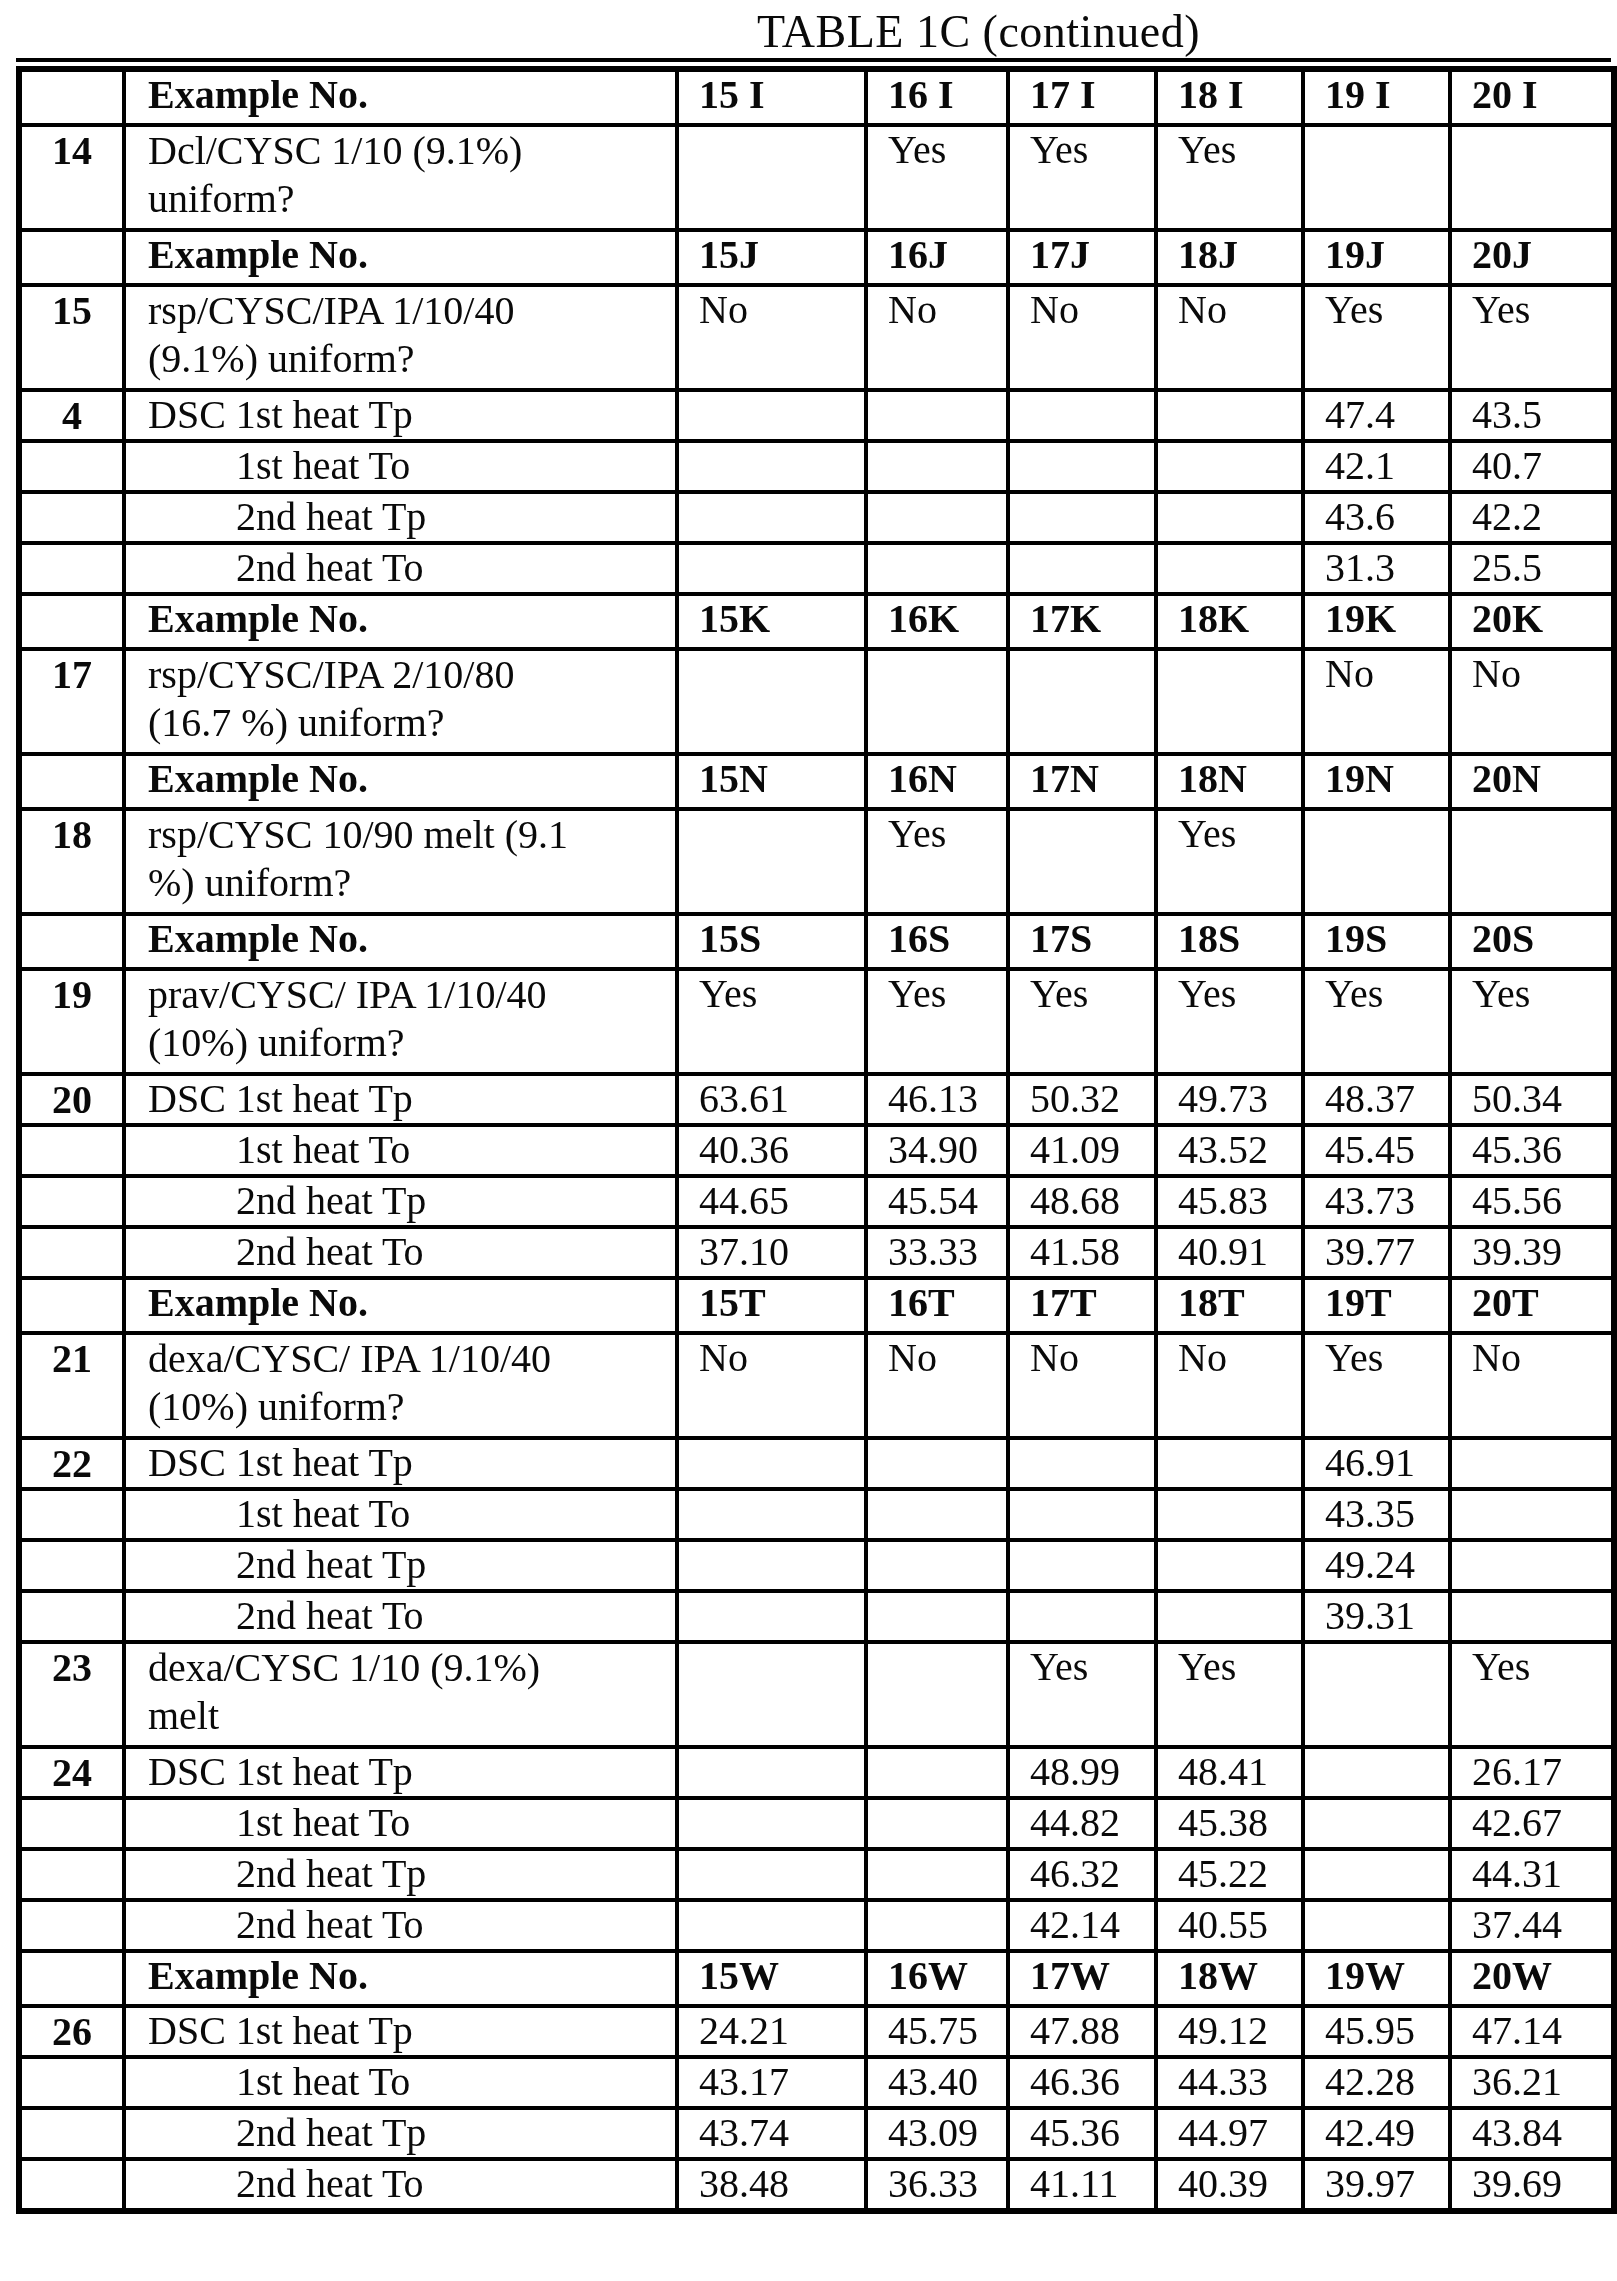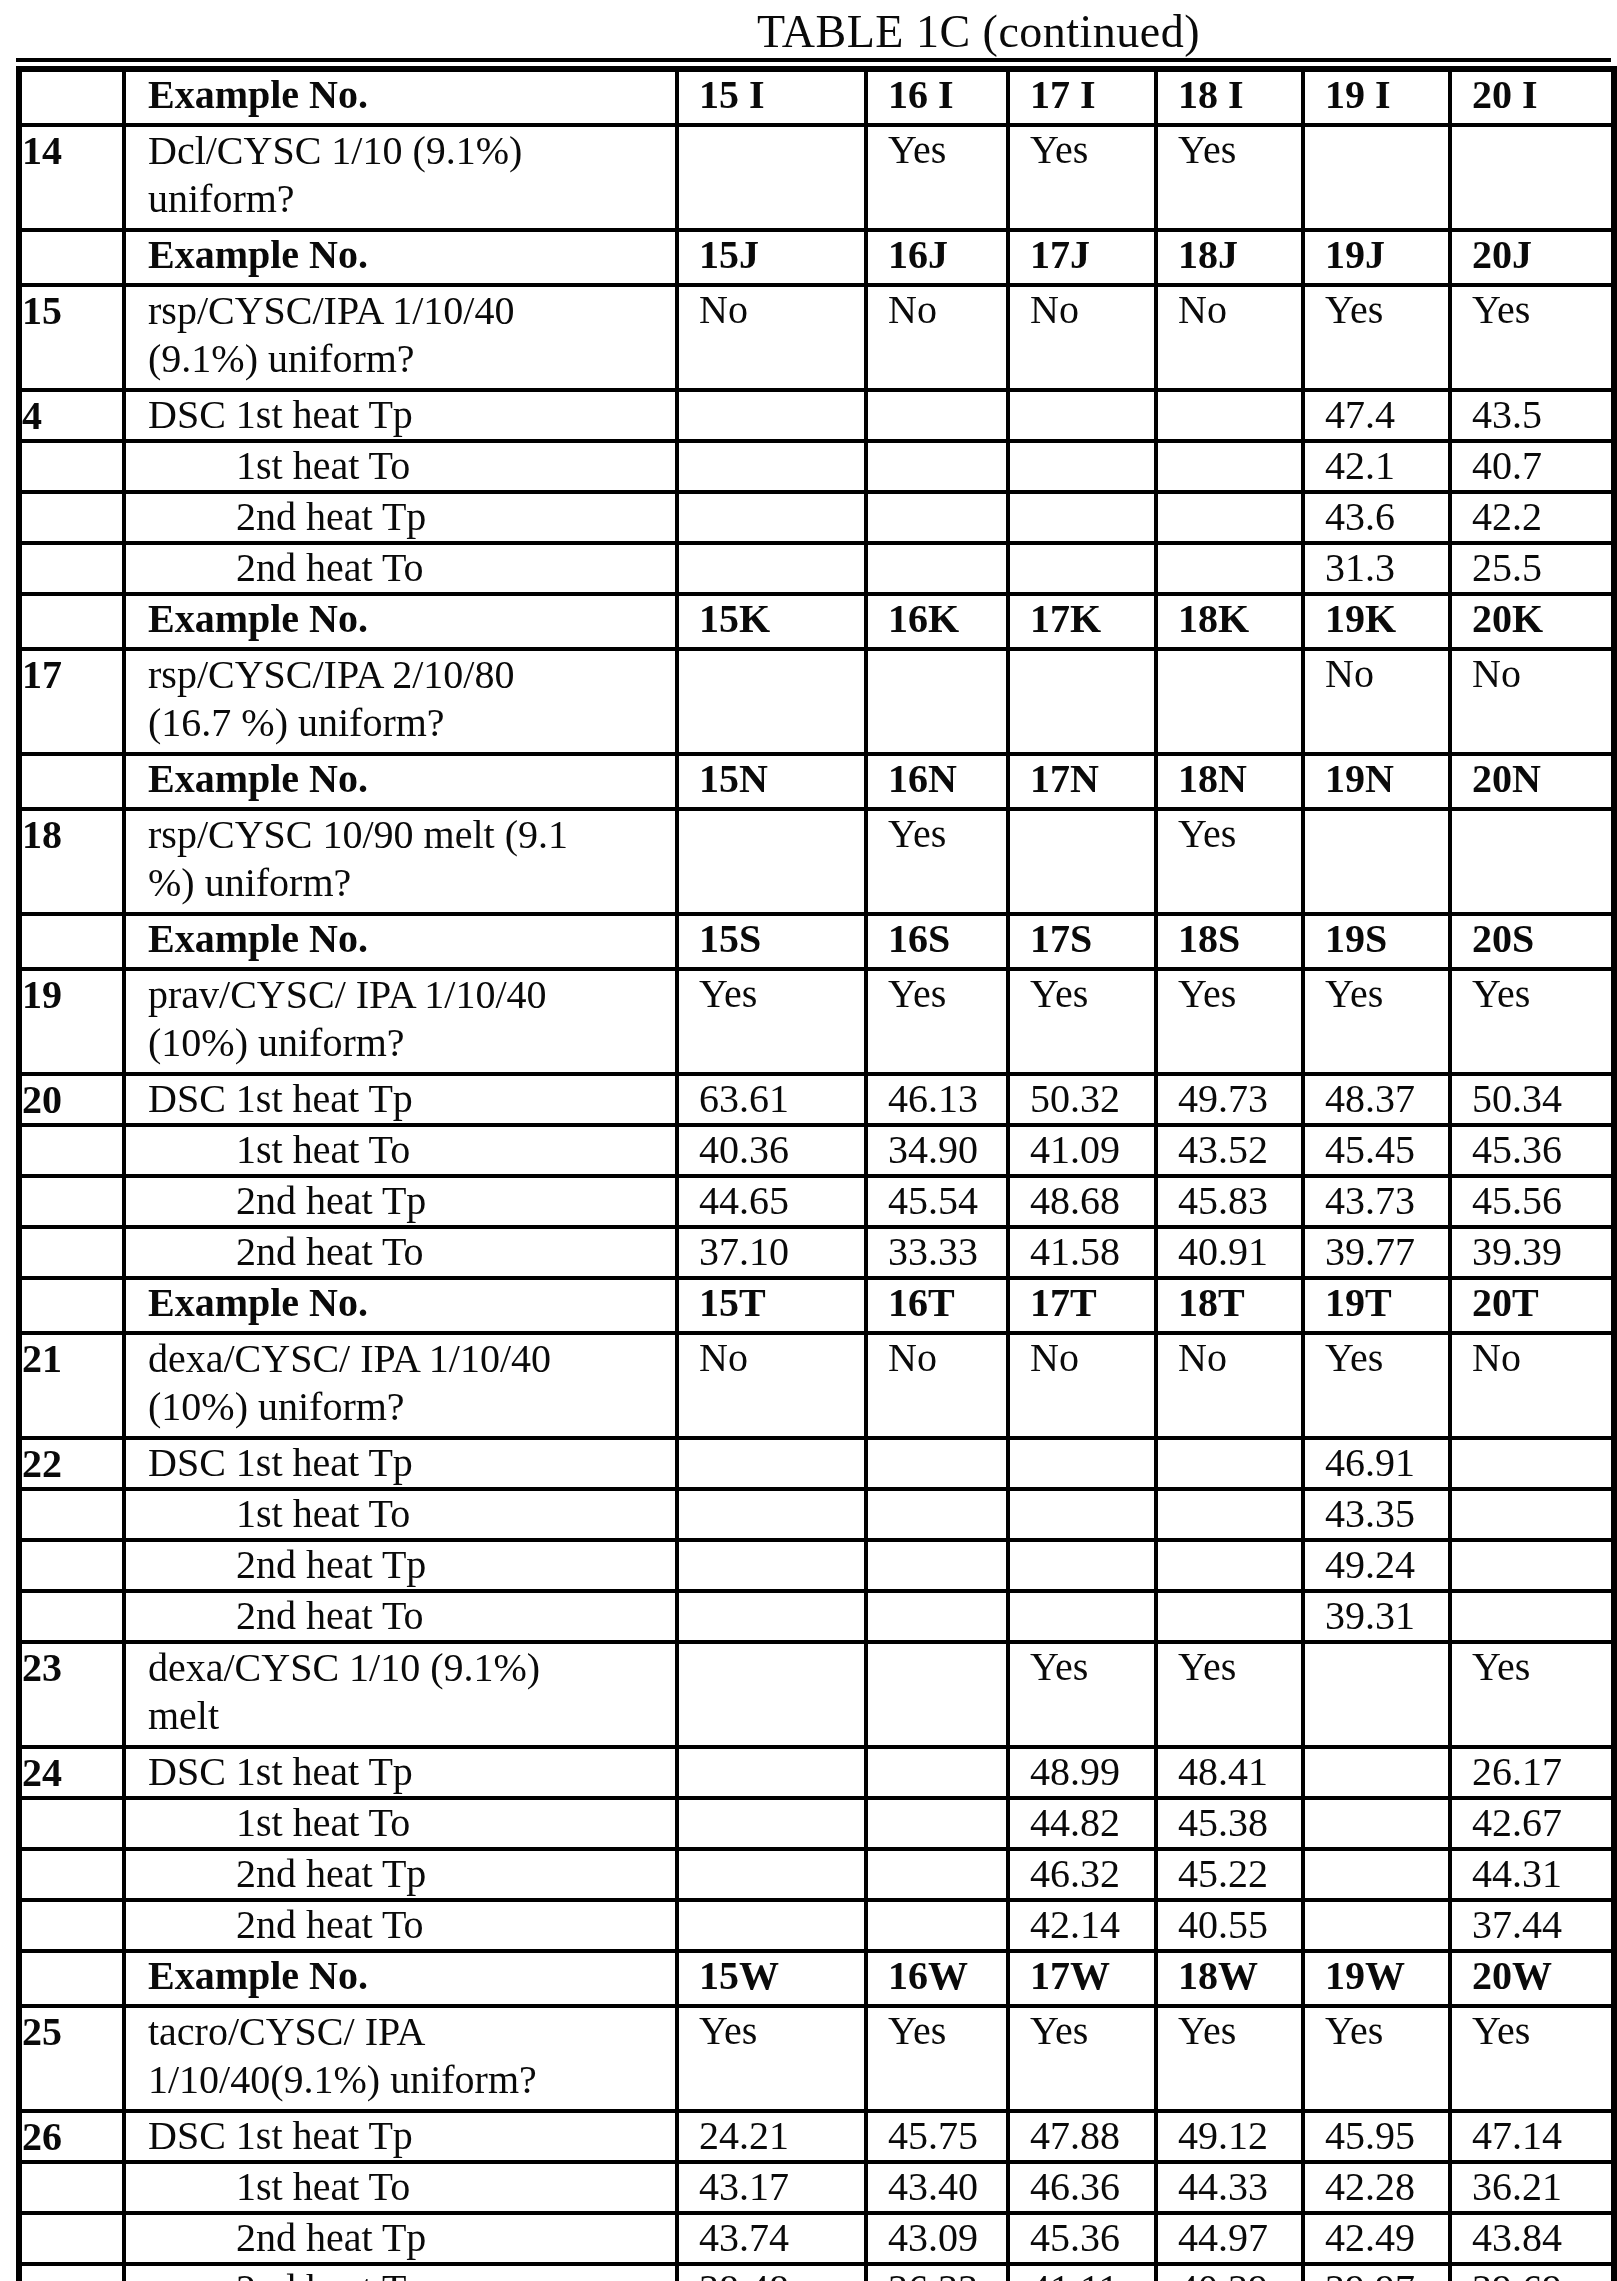--- a/index.html
+++ b/index.html
@@ -42,21 +42,21 @@
     vertical-align: top;
     font-size: 40px;
     line-height: 46px;
     padding: 0;
     overflow: hidden;
     white-space: nowrap;
   }
   tr.header td { height: 50px; font-weight: bold; }
   tr.single td { height: 46px; }
   tr.double td { height: 100px; }
-  td.num   { text-align: left; font-weight: bold; padding-top: 1px; }
+  td.num   { text-align: center; font-weight: bold; padding-top: 1px; }
   td.label { padding-left: 22px; }
   td.label.q { font-weight: normal; }
   td.sublabel { text-align: left; padding-left: 110px; }
   td.value { padding-left: 20px; }
   .qline { line-height: 48px; }
   .prefix { font-weight: normal; }
 </style>
 </head>
 <body>
 
@@ -390,33 +390,20 @@
       <tr class="header">
         <td class="num"></td>
         <td class="label">Example No.</td>
         <td class="value">15W</td>
         <td class="value">16W</td>
         <td class="value">17W</td>
         <td class="value">18W</td>
         <td class="value">19W</td>
         <td class="value">20W</td>
       </tr>
-      <tr class="double">
-        <td class="num">25</td>
-        <td class="label q">
-          <div class="qline">tacro/CYSC/ IPA</div>
-          <div class="qline">1/10/40(9.1%) uniform?</div>
-        </td>
-        <td class="value">Yes</td>
-        <td class="value">Yes</td>
-        <td class="value">Yes</td>
-        <td class="value">Yes</td>
-        <td class="value">Yes</td>
-        <td class="value">Yes</td>
-      </tr>
       <tr class="single">
         <td class="num">26</td>
         <td class="label"><span class="prefix">DSC</span> 1st heat Tp</td>
         <td class="value">24.21</td>
         <td class="value">45.75</td>
         <td class="value">47.88</td>
         <td class="value">49.12</td>
         <td class="value">45.95</td>
         <td class="value">47.14</td>
       </tr>

